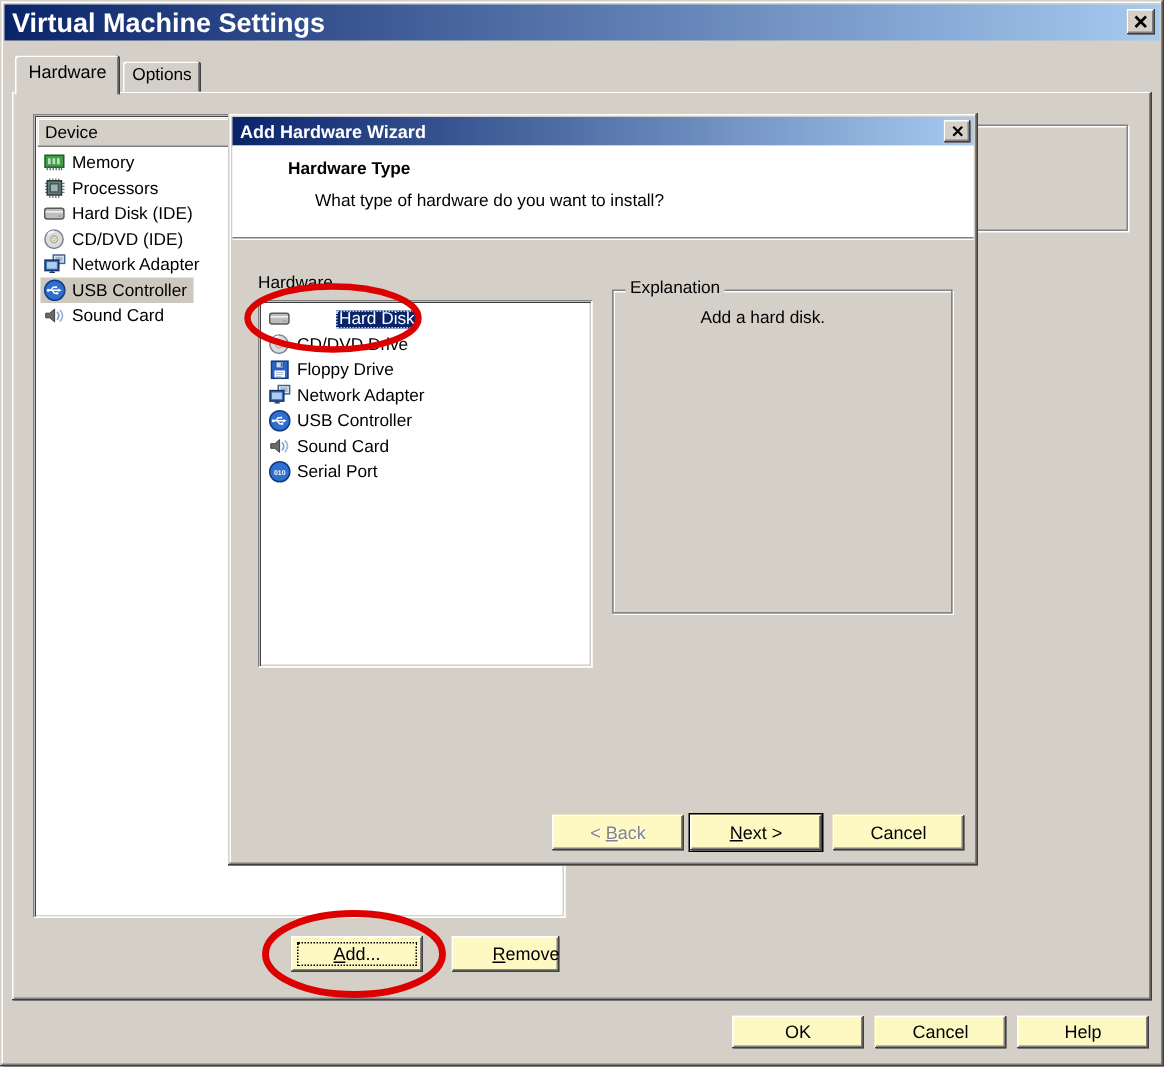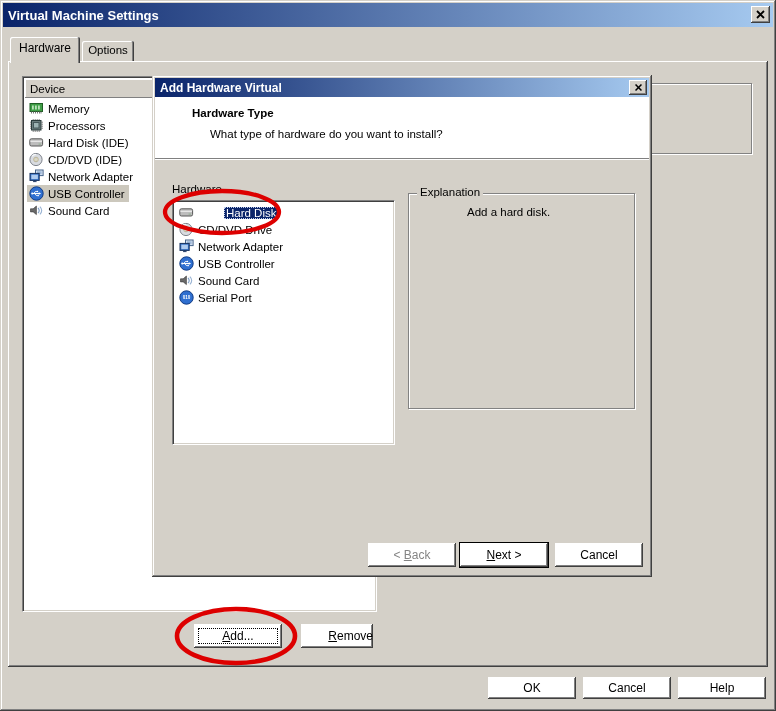--- a/index.html
+++ b/index.html
@@ -56,21 +56,21 @@
   }
   .lv-body { position:absolute; left:2px; right:2px; }
   .lv-row { display:flex; align-items:center; height:17px; padding-left:2px; }
   .chip { display:inline-flex; align-items:center; height:17px; padding:0 2px; gap:2px; white-space:nowrap; }
   .chip .lbl { padding:0 2px; }
   .sel-inactive { background:#ccc8bd; }
   .lbl-active { background:#0a246a; color:#fff; outline:1px dotted #c0d0f0; outline-offset:-1px;margin-left:28px; }
   .ic { width:15px; height:15px; flex:0 0 15px; }
   
   .btn {
-    position:absolute; background:#ffffff; border:none; cursor:default;
+    position:absolute; background:#fef9c3; border:none; cursor:default;
     font-family:"Liberation Sans", sans-serif; font-size:12px; color:#000;
     box-shadow: inset -1px -1px 0 #404040, inset 1px 1px 0 #fff, inset -2px -2px 0 #808080;
   }
   .btn .u { text-decoration:underline; }
   .btn.default { box-shadow: 0 0 0 1px #000, inset -1px -1px 0 #404040, inset 1px 1px 0 #fff, inset -2px -2px 0 #808080; }
   .btn.focused::after { content:""; position:absolute; inset:4px; border:1px dotted #000; }
   .btn.disabled { color:#848484; text-shadow:1px 1px 0 #fff; }
   
   .groupbox {
     border:1px solid #828282;
@@ -153,21 +153,21 @@
       <path d="M10.4 5.7L8.5 7.5l1.9 1.8" stroke="#fff" stroke-width="1.1" fill="none"></path>
     </g>
     <g id="i-x">
       <path d="M3 3l7 7M10 3l-7 7" stroke="#000" stroke-width="1.8" fill="none"></path>
     </g>
   </defs>
 </svg>
 
 <div id="canvas">
 
-  <div class="titlebar abs" style="left:3px; top:3px; width:770px; height:24px; font-size:13px;">
+  <div class="titlebar abs" style="left:3px; top:3px; width:770px; height:24px; font-size:18px;">
     <span>Virtual Machine Settings</span>
   </div>
   <button class="xbtn" style="left:751px; top:6px; width:19px; height:17px;">
     <svg class="abs" style="position:static" width="13" height="13" viewBox="0 0 13 13">
         <use href="#i-x"></use>
       </svg>
   </button>
 
   <div class="tab active abs" style="left:10px; top:37px; width:70px; height:26px;">
     <span>Hardware</span>
@@ -257,21 +257,21 @@
   <button class="btn" style="left:583px; top:677px; width:88px; height:22px; z-index:3;">
     <span>Cancel</span>
   </button>
   <button class="btn" style="left:678px; top:677px; width:88px; height:22px; z-index:3;">
     <span>Help</span>
   </button>
 
   <div class="raised2 abs" style="left:152px; top:75px; width:500px; height:502px; background:#d4d0c8; z-index:10;">
 
     <div class="titlebar abs" style="left:3px; top:3px; width:494px; height:19px; font-size:12px;">
-      <span>Add Hardware Virtual</span>
+      <span>Add Hardware Wizard</span>
     </div>
     <button class="xbtn" style="left:477px; top:5px; width:18px; height:15px;">
       <svg style="position:static" width="11" height="11" viewBox="0 0 13 13">
           <use href="#i-x"></use>
         </svg>
     </button>
 
     <div class="wizard-header abs" style="left:3px; top:22px; width:494px; height:62px;">
       <div class="abs" style="left:37px; top:10px; font-weight:bold; font-size:11.5px;">Hardware Type</div>
       <div class="abs" style="left:55px; top:31px; font-size:11.5px;">What type of hardware do you want to install?</div>
@@ -288,20 +288,28 @@
               </svg>
           <span class="lbl lbl-active">Hard Disk</span>
             </span>
         </div>
         <div class="lv-row">
           <span class="chip">
               <svg class="ic" viewBox="0 0 15 15">
                 <use href="#i-cd"></use>
               </svg>
           <span class="lbl">CD/DVD Drive</span>
+            </span>
+        </div>
+        <div class="lv-row">
+          <span class="chip">
+              <svg class="ic" viewBox="0 0 15 15">
+                <use href="#i-floppy"></use>
+              </svg>
+          <span class="lbl">Floppy Drive</span>
             </span>
         </div>
         <div class="lv-row">
           <span class="chip">
               <svg class="ic" viewBox="0 0 15 15">
                 <use href="#i-network"></use>
               </svg>
           <span class="lbl">Network Adapter</span>
             </span>
         </div>

